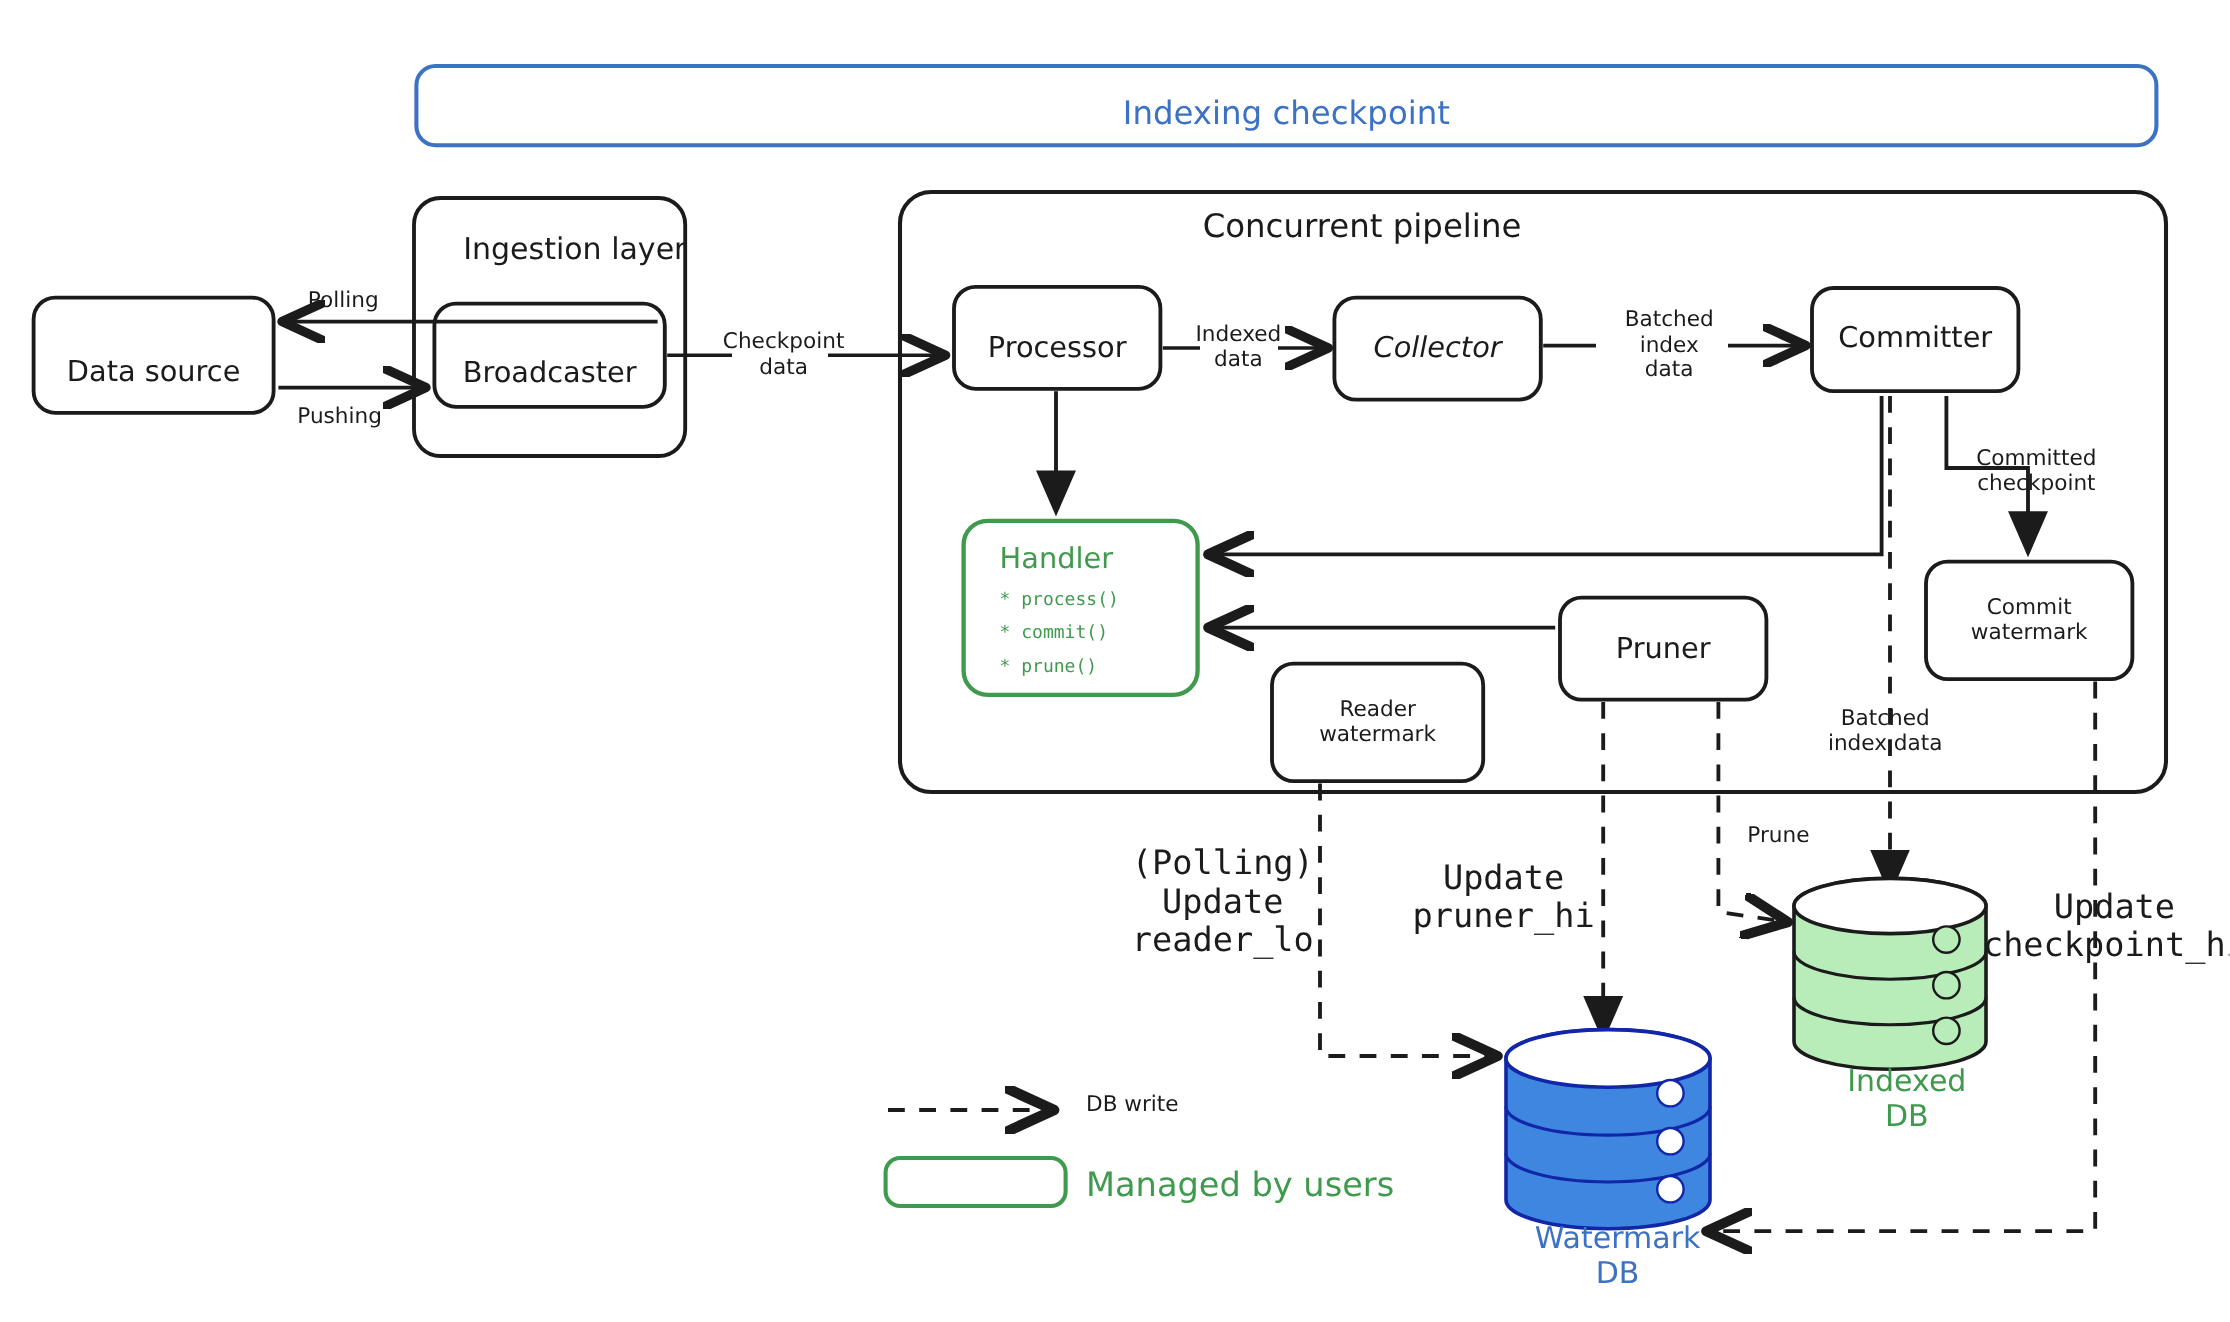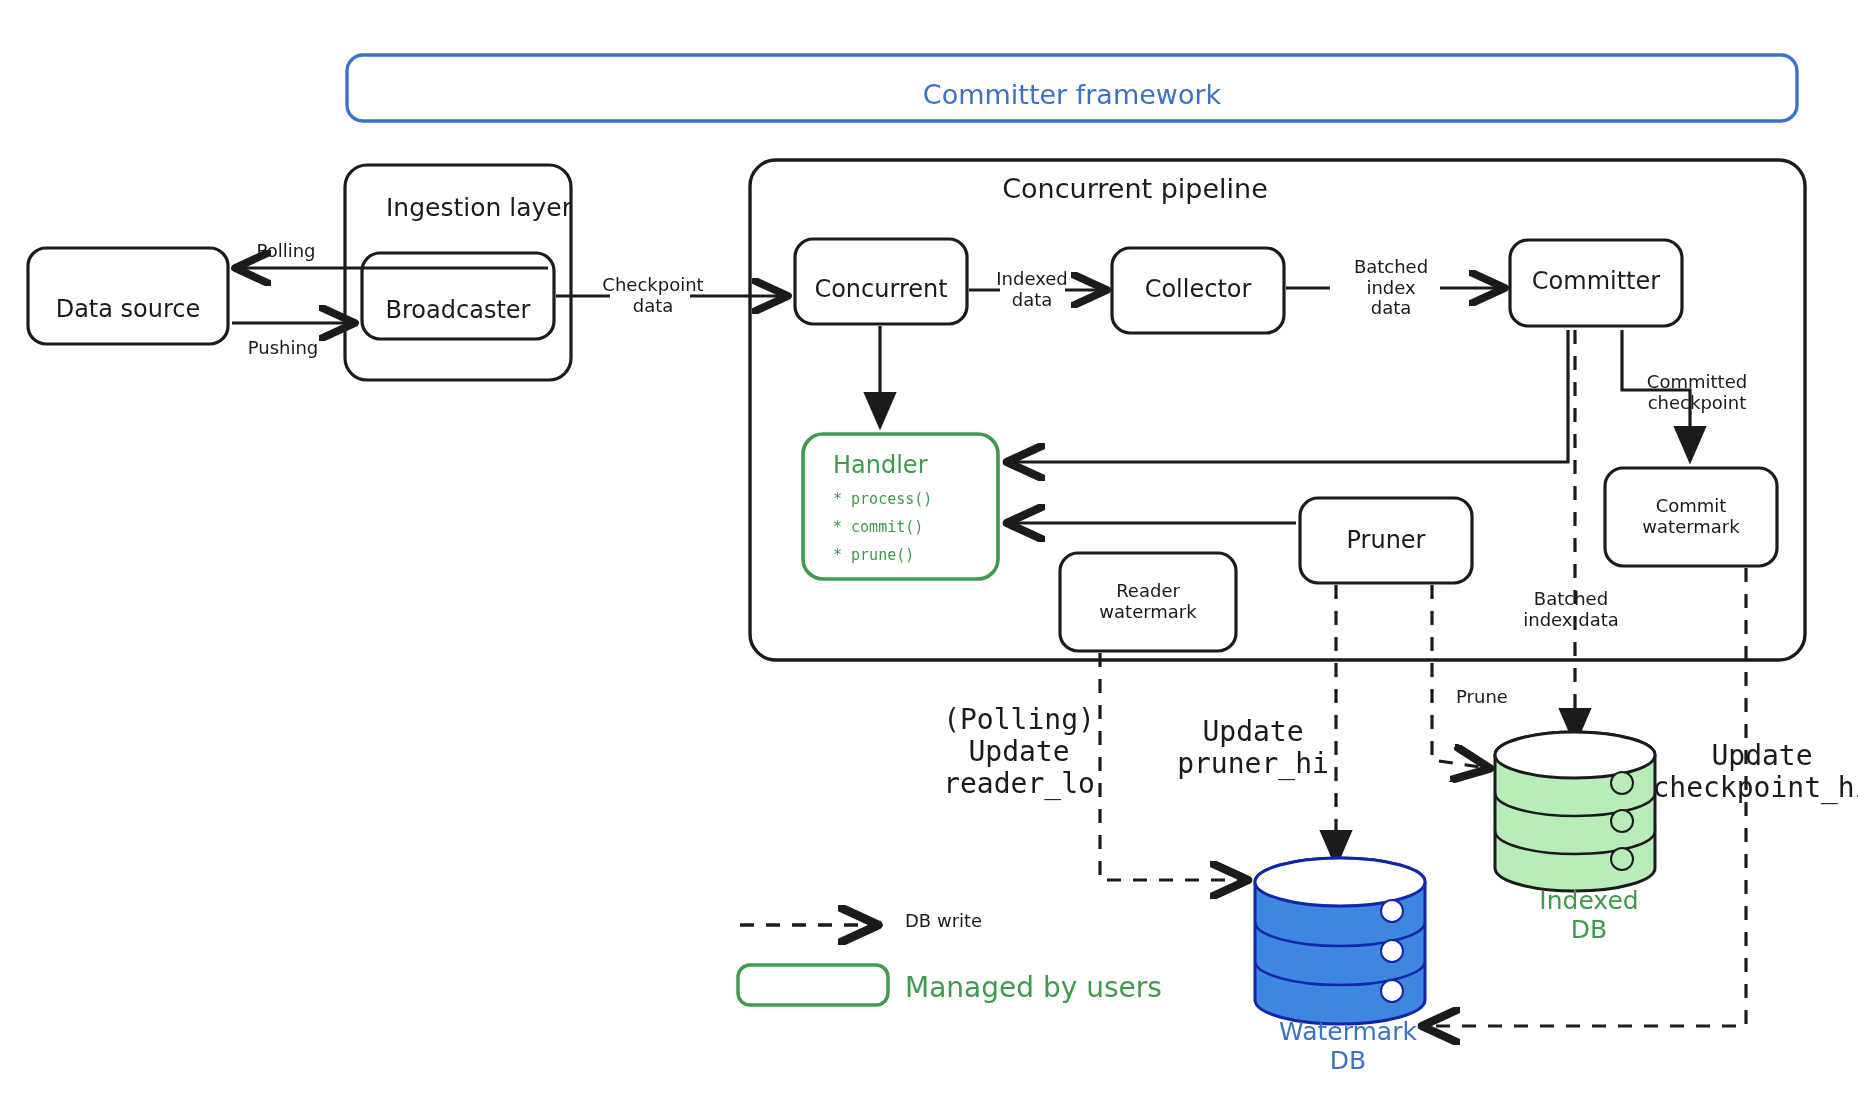--- a/index.html
+++ b/index.html
@@ -122,29 +122,29 @@
       <path d="M1495,831 a80,23 0 0 0 160,0" fill="none" stroke="#1b1b1b" stroke-width="2.6"></path>
       <circle cx="1622" cy="783" r="11" fill="#b8ecb8" stroke="#1b1b1b" stroke-width="2"></circle>
       <circle cx="1622" cy="821" r="11" fill="#b8ecb8" stroke="#1b1b1b" stroke-width="2"></circle>
       <circle cx="1622" cy="859" r="11" fill="#b8ecb8" stroke="#1b1b1b" stroke-width="2"></circle>
     </g>
 
     <path d="M740,925 L875,925" fill="none" stroke="#1b1b1b" stroke-width="3.4" stroke-dasharray="14 12" marker-end="url(#arr)"></path>
     <rect x="738" y="965" width="150" height="40" rx="12" ry="12" fill="#fff" stroke="#3f9a4e" stroke-width="3.4"></rect>
   </svg>
 
-  <div class="lbl hand t28 blue ctr" style="left:1072px;top:95px;">Committer framework</div>
+  <div class="lbl hand t28 blue ctr" style="left:1072px;top:95px;">Indexing checkpoint</div>
 
   <div class="lbl hand t25 ctr" style="left:458px;top:208px;">Ingestion layer</div>
   <div class="lbl hand t28 ctr" style="left:1135px;top:189px;">Concurrent pipeline</div>
 
   <div class="lbl hand t24 ctr" style="left:128px;top:310px;">Data source</div>
   <div class="lbl hand t24 ctr" style="left:458px;top:311px;">Broadcaster</div>
-  <div class="lbl hand t24 ctr" style="left:881px;top:290px;">Concurrent</div>
-  <div class="lbl hand t24 ctr" style="left:1198px;top:290px;">Collector</div>
+  <div class="lbl hand t24 ctr" style="left:881px;top:290px;">Processor</div>
+  <div class="lbl hand t24 ctr" style="left:1198px;top:290px;font-style:italic;">Collector</div>
   <div class="lbl hand t24 ctr" style="left:1596px;top:282px;">Committer</div>
   <div class="lbl hand t23 ctr" style="left:1691px;top:517px;">Commit
 watermark</div>
   <div class="lbl hand t24 ctr" style="left:1386px;top:541px;">Pruner</div>
   <div class="lbl hand t23 ctr" style="left:1148px;top:602px;">Reader
 watermark</div>
 
   <div class="lbl hand t24 green" style="left:833px;top:452px;text-align:left;">Handler</div>
   <div class="lbl mono t21 green" style="left:833px;top:491px;text-align:left;">* process()</div>
   <div class="lbl mono t21 green" style="left:833px;top:519px;text-align:left;">* commit()</div>

